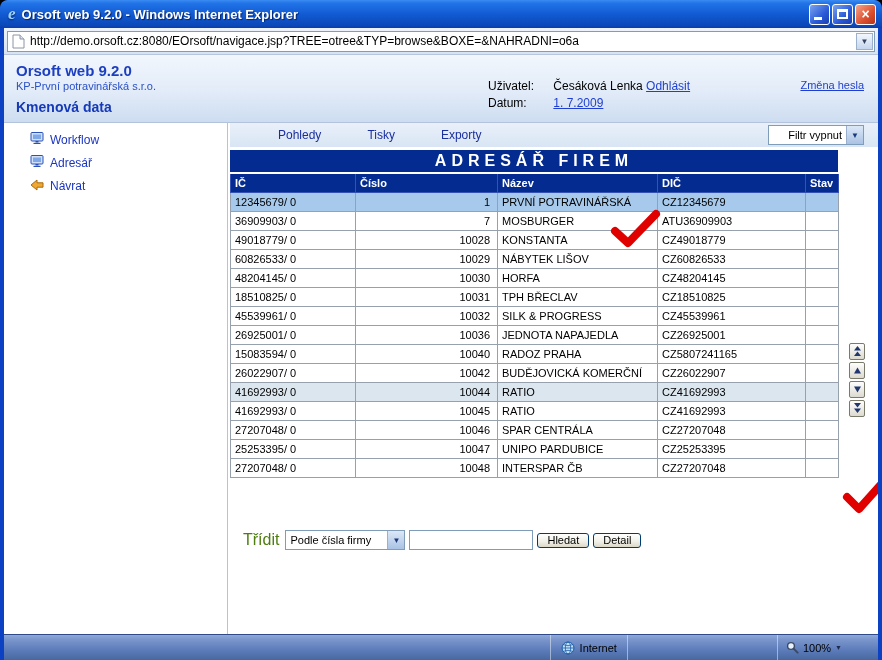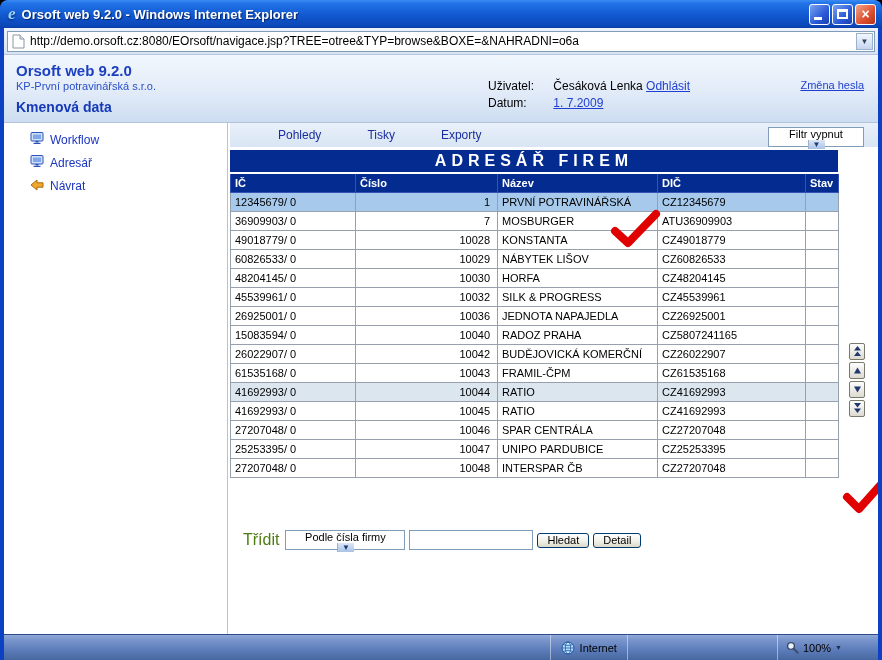--- a/index.html
+++ b/index.html
@@ -55,21 +55,21 @@
   .side-item { display:flex; align-items:center; gap:6px; margin-bottom:5px; cursor:pointer; }
   .side-label { color:#1b35c0; font-size:12px; }
 
   
   .main { flex:1; display:flex; flex-direction:column; padding-left:2px; min-width:0; }
   .menubar { height:24px; flex:0 0 auto; background:linear-gradient(180deg,#e9f0fa,#d9e5f4);
              display:flex; align-items:center; padding-left:48px; gap:46px;text-align:right; }
   .menu-item { color:#1a2f9e; font-size:12px; cursor:pointer; }
   .menubar .filter-wrap { margin-left:auto; margin-right:14px; }
 
-  .xp-select { display:inline-flex; align-items:center; height:20px; border:1px solid #7f9db9; background:#fff; cursor:pointer;flex-direction:column; }
+  .xp-select { display:inline-flex; align-items:center; height:20px; border:1px solid #7f9db9; background:#fff; cursor:pointer; }
   .xp-select-text { flex:1; font-size:11px; padding:0 4px; white-space:nowrap; color:#000; }
   .xp-select-btn { width:17px; height:100%; background:linear-gradient(180deg,#dce8f7,#aac2e4);
                    border-left:1px solid #9ab0cc; font-size:8px; color:#1a3a7a;
                    display:flex; align-items:center; justify-content:center; }
   .filter-select { width:96px; }
   .sort-select { width:120px; }
 
   .grid-title { width:608px; height:22px; margin-top:3px; margin-bottom:2px; background:#032b90; color:#fff;
                 font-size:16px; font-weight:bold; letter-spacing:5px; text-align:center; line-height:22px; flex:0 0 auto; }
 
@@ -265,20 +265,27 @@
                 <td></td>
               </tr>
               <tr>
                 <td>48204145/ 0</td>
                 <td>10030</td>
                 <td>HORFA</td>
                 <td>CZ48204145</td>
                 <td></td>
               </tr>
               <tr>
+                <td>18510825/ 0</td>
+                <td>10031</td>
+                <td>TPH BŘECLAV</td>
+                <td>CZ18510825</td>
+                <td></td>
+              </tr>
+              <tr>
                 <td>45539961/ 0</td>
                 <td>10032</td>
                 <td>SILK &amp; PROGRESS</td>
                 <td>CZ45539961</td>
                 <td></td>
               </tr>
               <tr>
                 <td>26925001/ 0</td>
                 <td>10036</td>
                 <td>JEDNOTA NAPAJEDLA</td>
@@ -290,27 +297,20 @@
                 <td>10040</td>
                 <td>RADOZ PRAHA</td>
                 <td>CZ5807241165</td>
                 <td></td>
               </tr>
               <tr>
                 <td>26022907/ 0</td>
                 <td>10042</td>
                 <td>BUDĚJOVICKÁ KOMERČNÍ</td>
                 <td>CZ26022907</td>
-                <td></td>
-              </tr>
-              <tr>
-                <td>61535168/ 0</td>
-                <td>10043</td>
-                <td>FRAMIL-ČPM</td>
-                <td>CZ61535168</td>
                 <td></td>
               </tr>
               <tr class="highlighted">
                 <td>41692993/ 0</td>
                 <td>10044</td>
                 <td>RATIO</td>
                 <td>CZ41692993</td>
                 <td></td>
               </tr>
               <tr>

